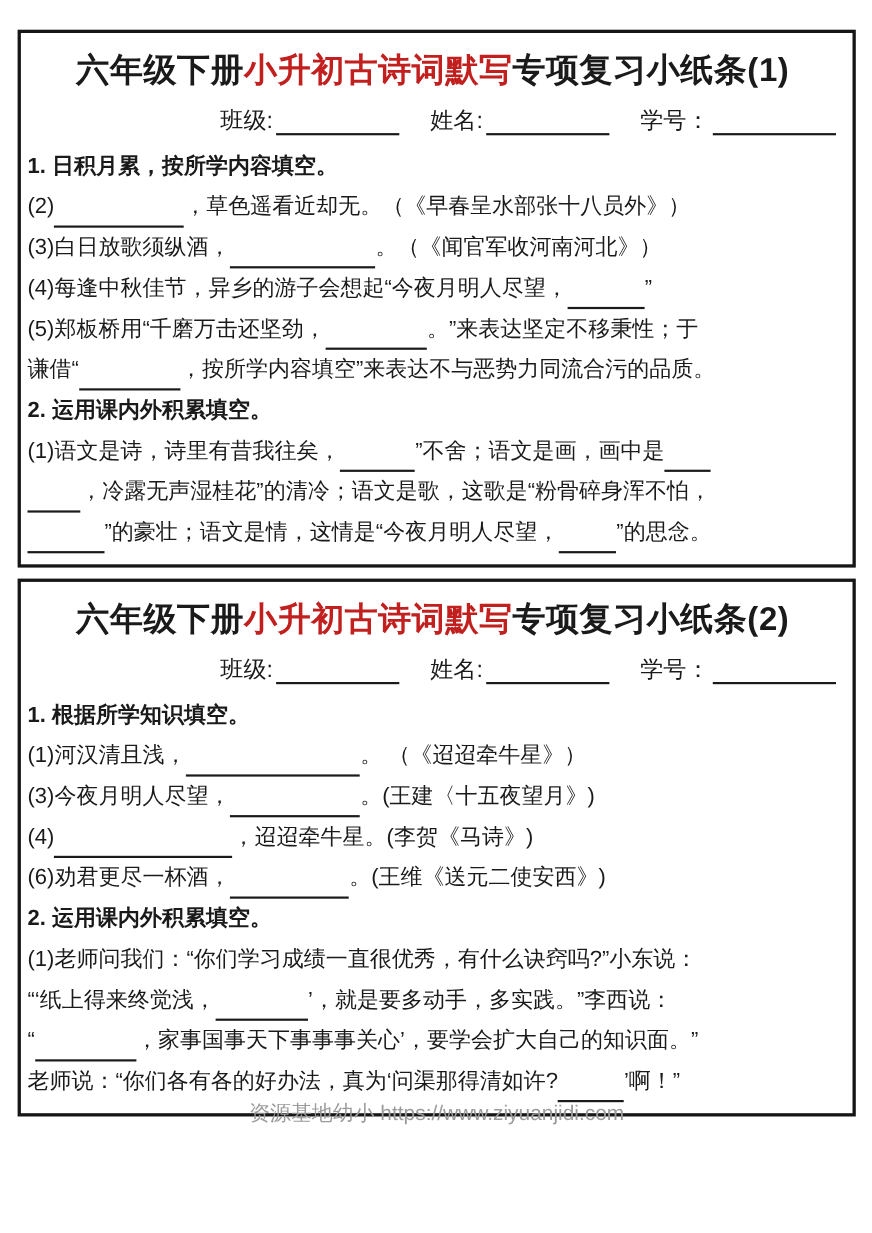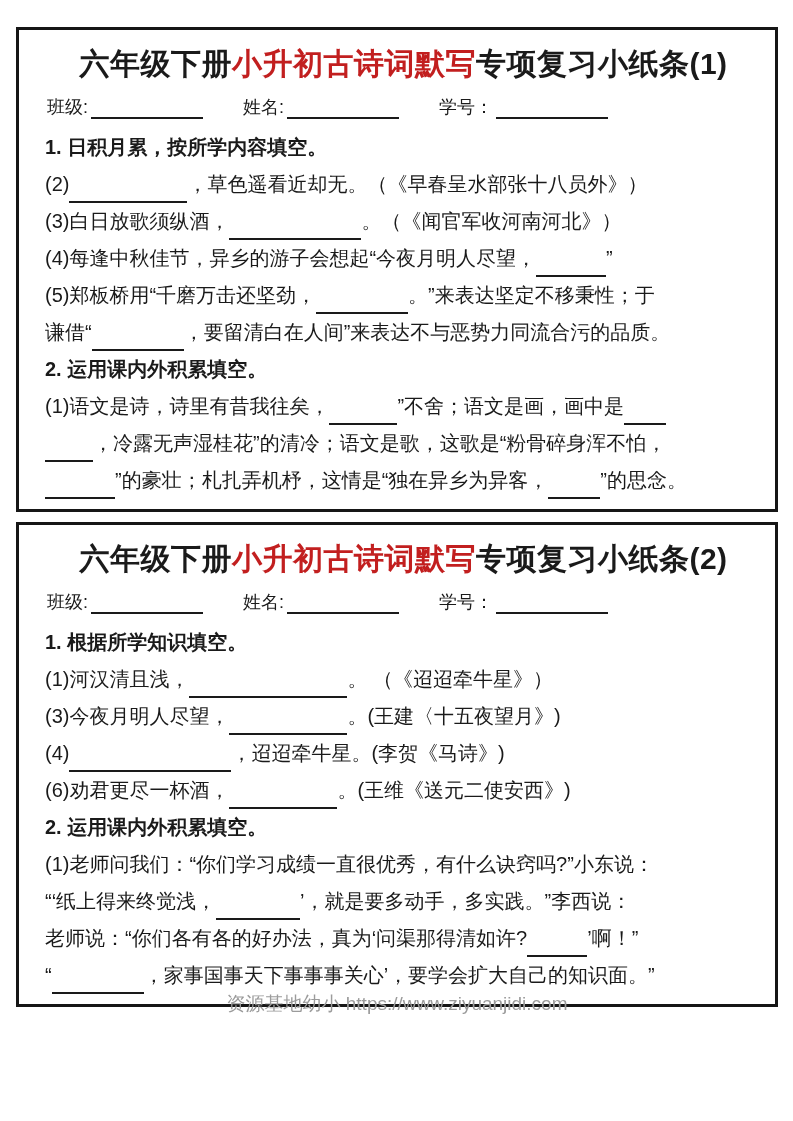--- a/index.html
+++ b/index.html
@@ -4,31 +4,31 @@
 <style>
   html,body{margin:0;padding:0;}
   body{
     width:793px;height:1121px;background:#ffffff;
     font-family:"Liberation Sans","DejaVu Sans",sans-serif;
     color:#1a1a1a;overflow:hidden;
   }
   .page{position:relative;box-sizing:border-box;padding:27px 15px 0 16px;}
   .card{
     box-sizing:border-box;border:3px solid #161616;background:#fff;
-    padding:8px 13px 10px 26px;position:relative;
+    padding:8px 13px 10px 6px;position:relative;
   }
   .card + .card{margin-top:10px;}
   .card-title{
     font-size:30px;font-weight:bold;text-align:center;
     margin:6px 0 10px 0;letter-spacing:0.5px;white-space:nowrap;
   }
   .accent{color:var(--accent,#c21f1f);}
   .fields{
-    display:flex;align-items:flex-end;gap:40px;
-    font-size:18px;margin:2px 2px 10px 2px;white-space:nowrap;
+    display:flex;align-items:flex-end;gap:28px;
+    font-size:21px;margin:2px 2px 10px 2px;white-space:nowrap;justify-content:flex-end;
   }
   .field .blank{margin-left:3px;}
   .blank{
     display:inline-block;border-bottom:2px solid #1a1a1a;
     height:1.02em;vertical-align:bottom;
   }
   .line{
     font-size:20px;line-height:37px;white-space:nowrap;
   }
   .line.header{font-weight:bold;}
@@ -48,43 +48,43 @@
         <span class="field"><span>班级:</span><span class="blank" style="width: 112px;"></span></span>
         <span class="field"><span>姓名:</span><span class="blank" style="width: 112px;"></span></span>
         <span class="field"><span>学号：</span><span class="blank" style="width: 112px;"></span></span>
       </div>
     <div class="lines">
         <div class="line header"><span>1. 日积月累，按所学内容填空。</span></div>
         <div class="line"><span>(2)</span><span class="blank" style="width: 118px;"></span><span>，草色遥看近却无。（《早春呈水部张十八员外》）</span></div>
         <div class="line"><span>(3)白日放歌须纵酒，</span><span class="blank" style="width: 132px;"></span><span>。（《闻官军收河南河北》）</span></div>
         <div class="line"><span>(4)每逢中秋佳节，异乡的游子会想起“今夜月明人尽望，</span><span class="blank" style="width: 70px;"></span><span>”</span></div>
         <div class="line"><span>(5)郑板桥用“千磨万击还坚劲，</span><span class="blank" style="width: 92px;"></span><span>。”来表达坚定不移秉性；于</span></div>
-        <div class="line"><span>谦借“</span><span class="blank" style="width: 92px;"></span><span>，要留清白在人间”来表达不与恶势力同流合污的品质。</span></div>
+        <div class="line"><span>谦借“</span><span class="blank" style="width: 92px;"></span><span>，按所学内容填空”来表达不与恶势力同流合污的品质。</span></div>
         <div class="line header"><span>2. 运用课内外积累填空。</span></div>
         <div class="line"><span>(1)语文是诗，诗里有昔我往矣，</span><span class="blank" style="width: 68px;"></span><span>”不舍；语文是画，画中是</span><span class="blank" style="width: 42px;"></span></div>
         <div class="line"><span class="blank" style="width: 48px;"></span><span>，冷露无声湿桂花”的清冷；语文是歌，这歌是“粉骨碎身浑不怕，</span></div>
-        <div class="line"><span class="blank" style="width: 70px;"></span><span>”的豪壮；札扎弄机杼，这情是“独在异乡为异客，</span><span class="blank" style="width: 52px;"></span><span>”的思念。</span></div>
+        <div class="line"><span class="blank" style="width: 70px;"></span><span>”的豪壮；语文是情，这情是“今夜月明人尽望，</span><span class="blank" style="width: 52px;"></span><span>”的思念。</span></div>
       </div>
   </section>
 
   <section class="card">
     <h1 class="card-title"><span>六年级下册</span><span class="accent">小升初古诗词默写</span><span>专项复习小纸条(2)</span></h1>
     <div class="fields">
         <span class="field"><span>班级:</span><span class="blank" style="width: 112px;"></span></span>
         <span class="field"><span>姓名:</span><span class="blank" style="width: 112px;"></span></span>
         <span class="field"><span>学号：</span><span class="blank" style="width: 112px;"></span></span>
       </div>
     <div class="lines">
         <div class="line header"><span>1. 根据所学知识填空。</span></div>
         <div class="line"><span>(1)河汉清且浅，</span><span class="blank" style="width: 158px;"></span><span>。 （《迢迢牵牛星》）</span></div>
         <div class="line"><span>(3)今夜月明人尽望，</span><span class="blank" style="width: 118px;"></span><span>。(王建〈十五夜望月》)</span></div>
         <div class="line"><span>(4)</span><span class="blank" style="width: 162px;"></span><span>，迢迢牵牛星。(李贺《马诗》)</span></div>
         <div class="line"><span>(6)劝君更尽一杯酒，</span><span class="blank" style="width: 108px;"></span><span>。(王维《送元二使安西》)</span></div>
         <div class="line header"><span>2. 运用课内外积累填空。</span></div>
         <div class="line"><span>(1)老师问我们：“你们学习成绩一直很优秀，有什么诀窍吗?”小东说：</span></div>
         <div class="line"><span>“‘纸上得来终觉浅，</span><span class="blank" style="width: 84px;"></span><span>’，就是要多动手，多实践。”李西说：</span></div>
+        <div class="line"><span>“</span><span class="blank" style="width: 92px;"></span><span>，家事国事天下事事事关心’，要学会扩大自己的知识面。”</span></div>
         <div class="line"><span>老师说：“你们各有各的好办法，真为‘问渠那得清如许?</span><span class="blank" style="width: 60px;"></span><span>’啊！”</span></div>
-        <div class="line"><span>“</span><span class="blank" style="width: 92px;"></span><span>，家事国事天下事事事关心’，要学会扩大自己的知识面。”</span></div>
       </div>
     <div class="watermark">资源基地幼小 https://www.ziyuanjidi.com</div>
   </section>
 
 </div>
 
 </body></html>

